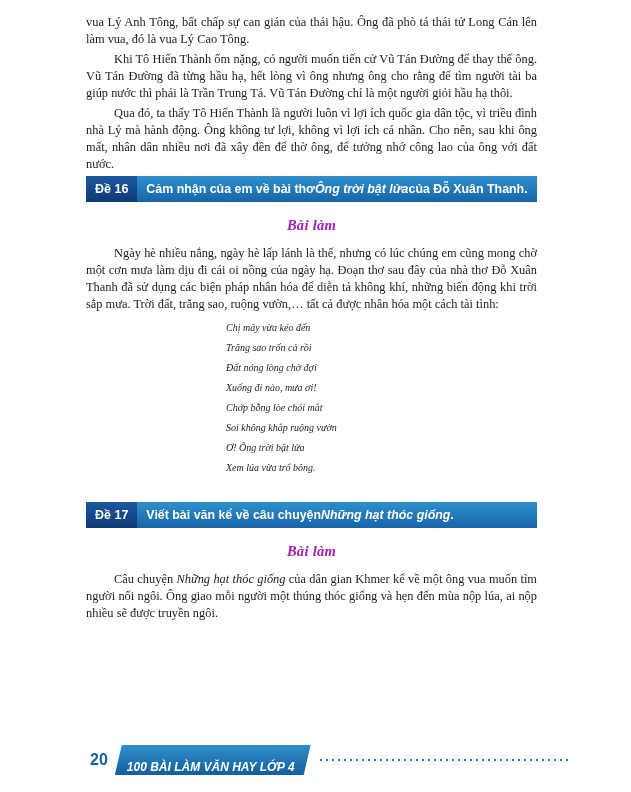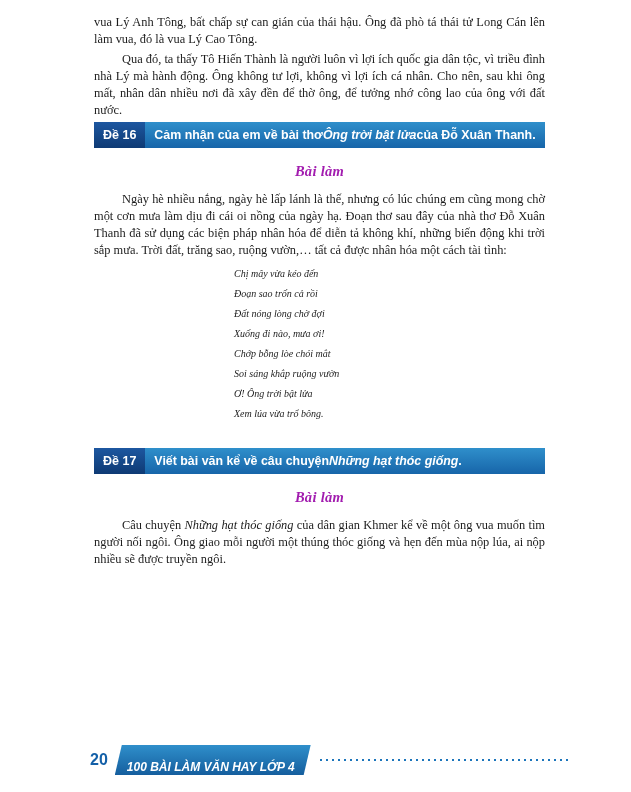--- a/index.html
+++ b/index.html
@@ -1,20 +1,20 @@
 <!DOCTYPE html>
 <html><head>
 <meta charset="utf-8">
 <style>
   html,body { margin:0; padding:0; background:#ffffff; }
   .page {
     position:relative; width:631px; height:792px; background:#ffffff;
     font-family:"Liberation Serif", serif; color:#1c1c1c; overflow:hidden;
   }
-  .content { position:absolute; left:94px; top:14px; width:451px; }
+  .content { position:absolute; left:86px; top:14px; width:451px; }
 
   p.body-text {
     margin:0 0 3px 0; font-size:12.4px; line-height:17px;
     text-align:justify; text-indent:28px;
   }
   p.no-indent { text-indent:0; }
 
   .de-bar {
     height:26px; display:flex; align-items:stretch;
     font-family:"Liberation Sans", sans-serif;
@@ -62,42 +62,43 @@
     background-size:6px 4px; background-repeat:repeat-x; background-position:0 50%;
   }
 </style>
 </head>
 <body>
 
 <div class="page">
   <div class="content">
 
     <p class="body-text no-indent">vua Lý Anh Tông, bất chấp sự can gián của thái hậu. Ông đã phò tá thái tử Long Cán lên làm vua, đó là vua Lý Cao Tông.</p>
+    <p class="body-text">Khi Tô Hiến Thành ốm nặng, có người muốn tiến cử Vũ Tán Đường để thay thế ông. Vũ Tán Đường đã từng hầu hạ, hết lòng vì ông nhưng ông cho rằng để tìm người tài ba giúp nước thì phải là Trần Trung Tá. Vũ Tán Đường chỉ là một người giỏi hầu hạ thôi.</p>
     <p class="body-text">Qua đó, ta thấy Tô Hiến Thành là người luôn vì lợi ích quốc gia dân tộc, vì triều đình nhà Lý mà hành động. Ông không tư lợi, không vì lợi ích cá nhân. Cho nên, sau khi ông mất, nhân dân nhiều nơi đã xây đền để thờ ông, để tưởng nhớ công lao của ông với đất nước.</p>
 
     <div class="de-bar">
       <span class="de-label">Đề 16</span>
       <span class="de-title">
           <span>Cảm nhận của em về bài thơ </span>
           <i>Ông trời bật lửa</i>
           <span> của Đỗ Xuân Thanh.</span>
         </span>
     </div>
 
     <div class="bai-lam">Bài làm</div>
 
     <p class="body-text">Ngày hè nhiều nắng, ngày hè lấp lánh là thế, nhưng có lúc chúng em cũng mong chờ một cơn mưa làm dịu đi cái oi nồng của ngày hạ. Đoạn thơ sau đây của nhà thơ Đỗ Xuân Thanh đã sử dụng các biện pháp nhân hóa để diễn tả không khí, những biến động khi trời sắp mưa. Trời đất, trăng sao, ruộng vườn,… tất cả được nhân hóa một cách tài tình:</p>
 
     <div class="poem">
       <div class="poem-line">Chị mây vừa kéo đến</div>
-      <div class="poem-line">Đoạn sao trốn cả rồi</div>
+      <div class="poem-line">Trăng sao trốn cả rồi</div>
       <div class="poem-line">Đất nóng lòng chờ đợi</div>
       <div class="poem-line">Xuống đi nào, mưa ơi!</div>
       <div class="poem-line">Chớp bỗng lòe chói mắt</div>
-      <div class="poem-line">Soi sáng khắp ruộng vườn</div>
+      <div class="poem-line">Soi không khắp ruộng vườn</div>
       <div class="poem-line">Ơ! Ông trời bật lửa</div>
       <div class="poem-line">Xem lúa vừa trổ bông.</div>
     </div>
 
 
     <div class="de-bar gap-before-bar">
       <span class="de-label">Đề 17</span>
       <span class="de-title">
           <span>Viết bài văn kể về câu chuyện </span>
           <i>Những hạt thóc giống</i>

